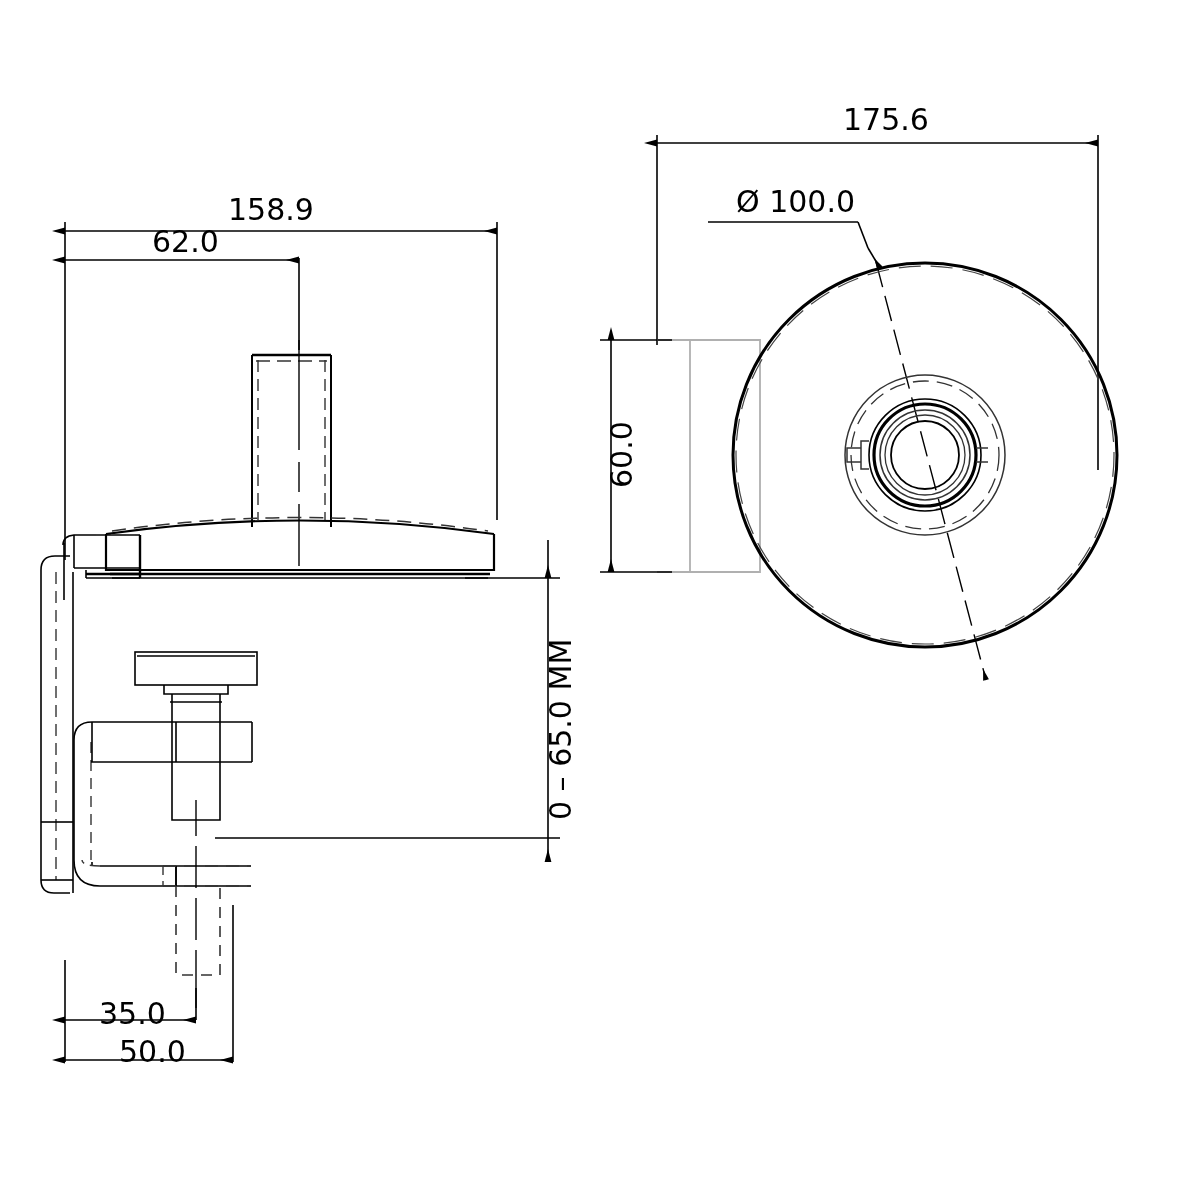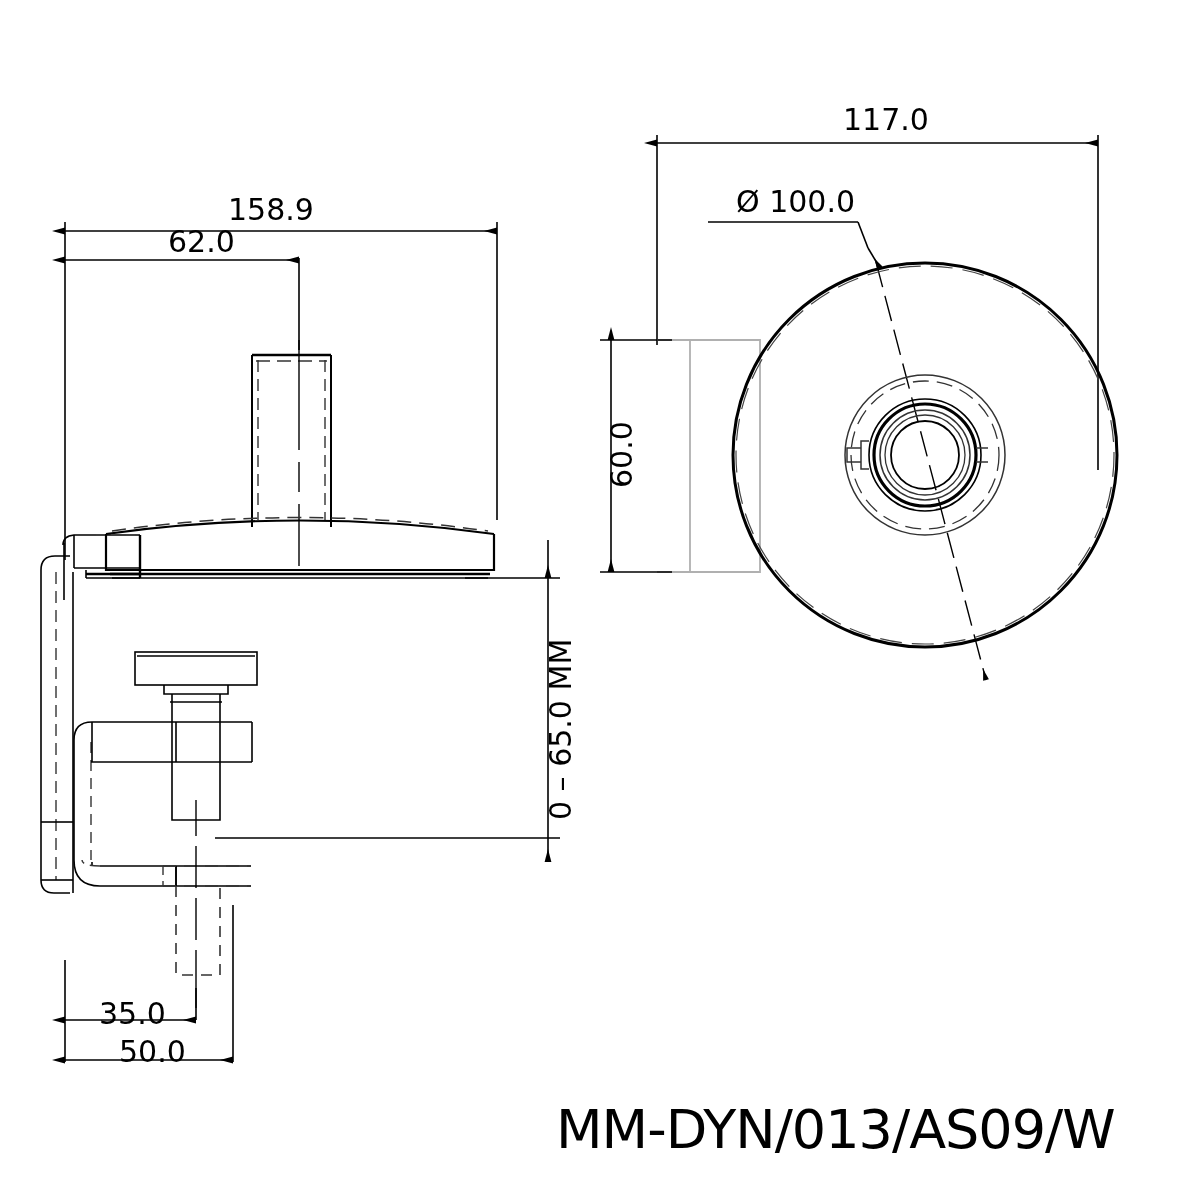--- a/index.html
+++ b/index.html
@@ -238,29 +238,28 @@
 
       <g fill="none" stroke="#333" stroke-width="1.5">
         <path d="M976,448 L988,448"></path>
         <path d="M976,462 L988,462"></path>
       </g>
     </g>
   </svg>
 
   <div class="dimtext" style="left:228px; top:192px;">158.9</div>
 
-  <div class="dimtext" style="left:152px; top:224px;margin-left:16px;">62.0</div>
+  <div class="dimtext" style="left:152px; top:224px;">62.0</div>
 
   <div class="dimtext rot90" style="left:543px; top:820px;">0 – 65.0 MM</div>
 
   <div class="dimtext" style="left:99px; top:996px;text-align:center;">35.0</div>
 
   <div class="dimtext" style="left:119px; top:1034px;">50.0</div>
 
-  <div class="dimtext" style="left:843px; top:102px;">117.0</div>
+  <div class="dimtext" style="left:843px; top:102px;">175.6</div>
 
   <div class="dimtext rot90" style="left:604px; top:488px;">60.0</div>
 
   <div class="dimtext" style="left:736px; top:184px;">Ø 100.0</div>
 
-  <div id="partno">MM-DYN/013/AS09/W</div>
 
 </div>
 
 </body></html>

